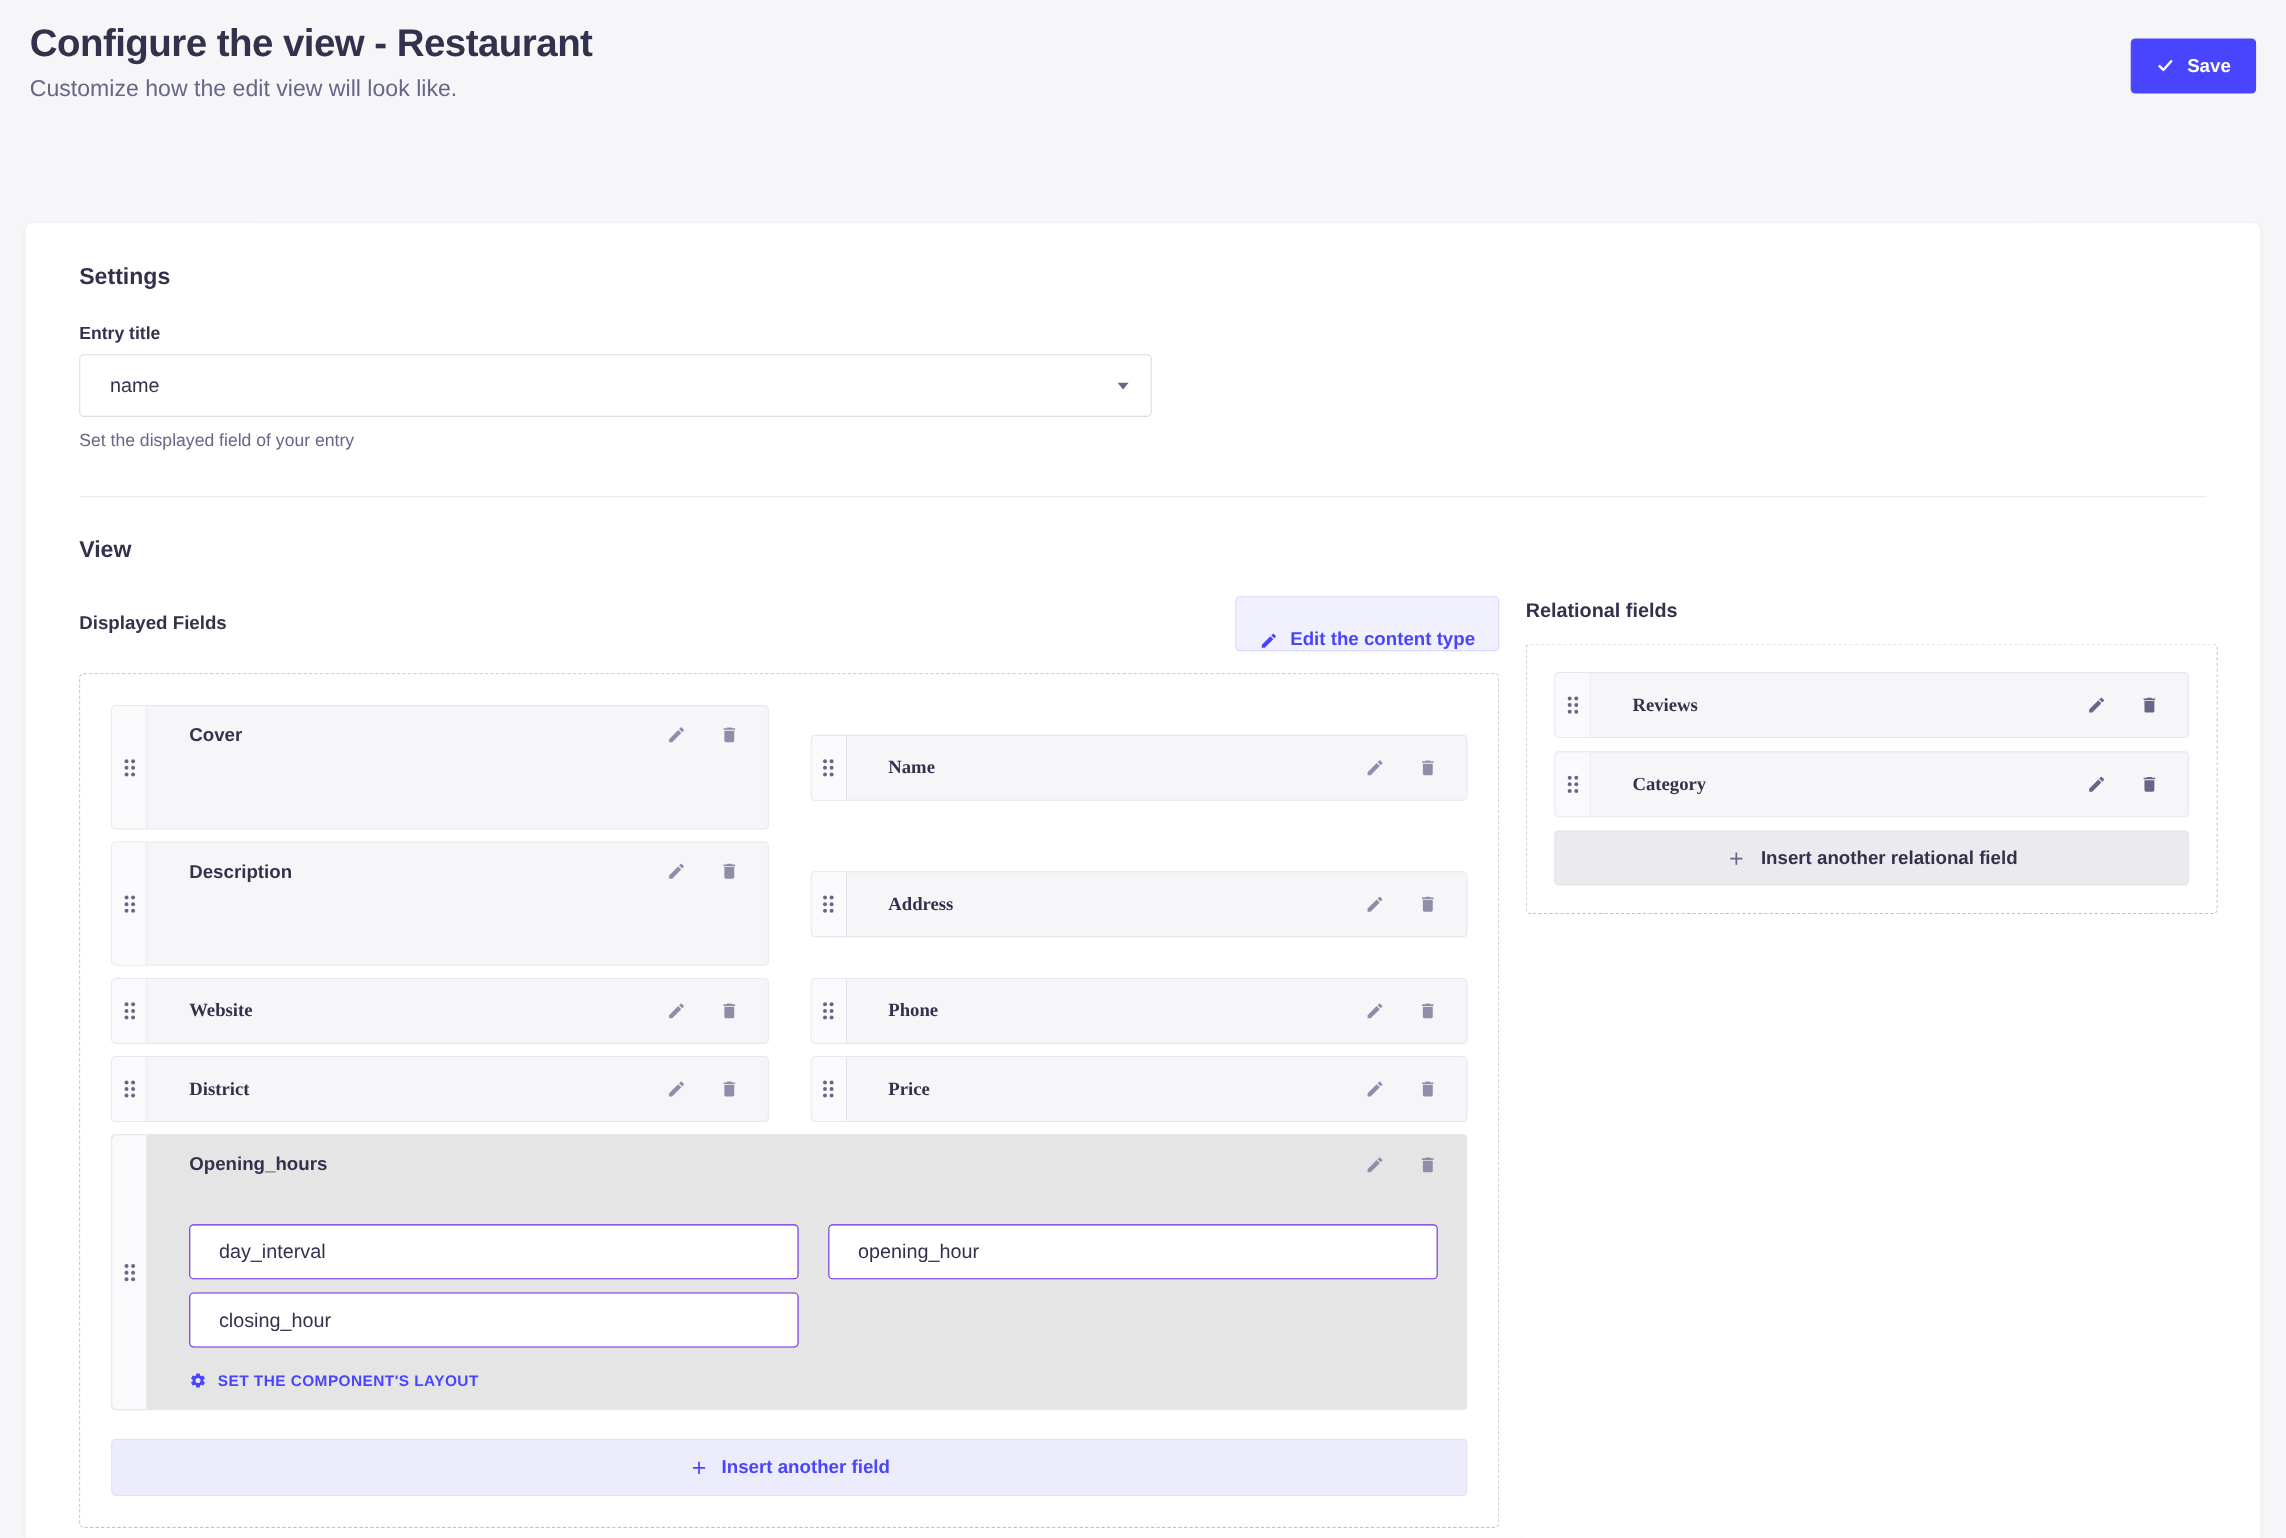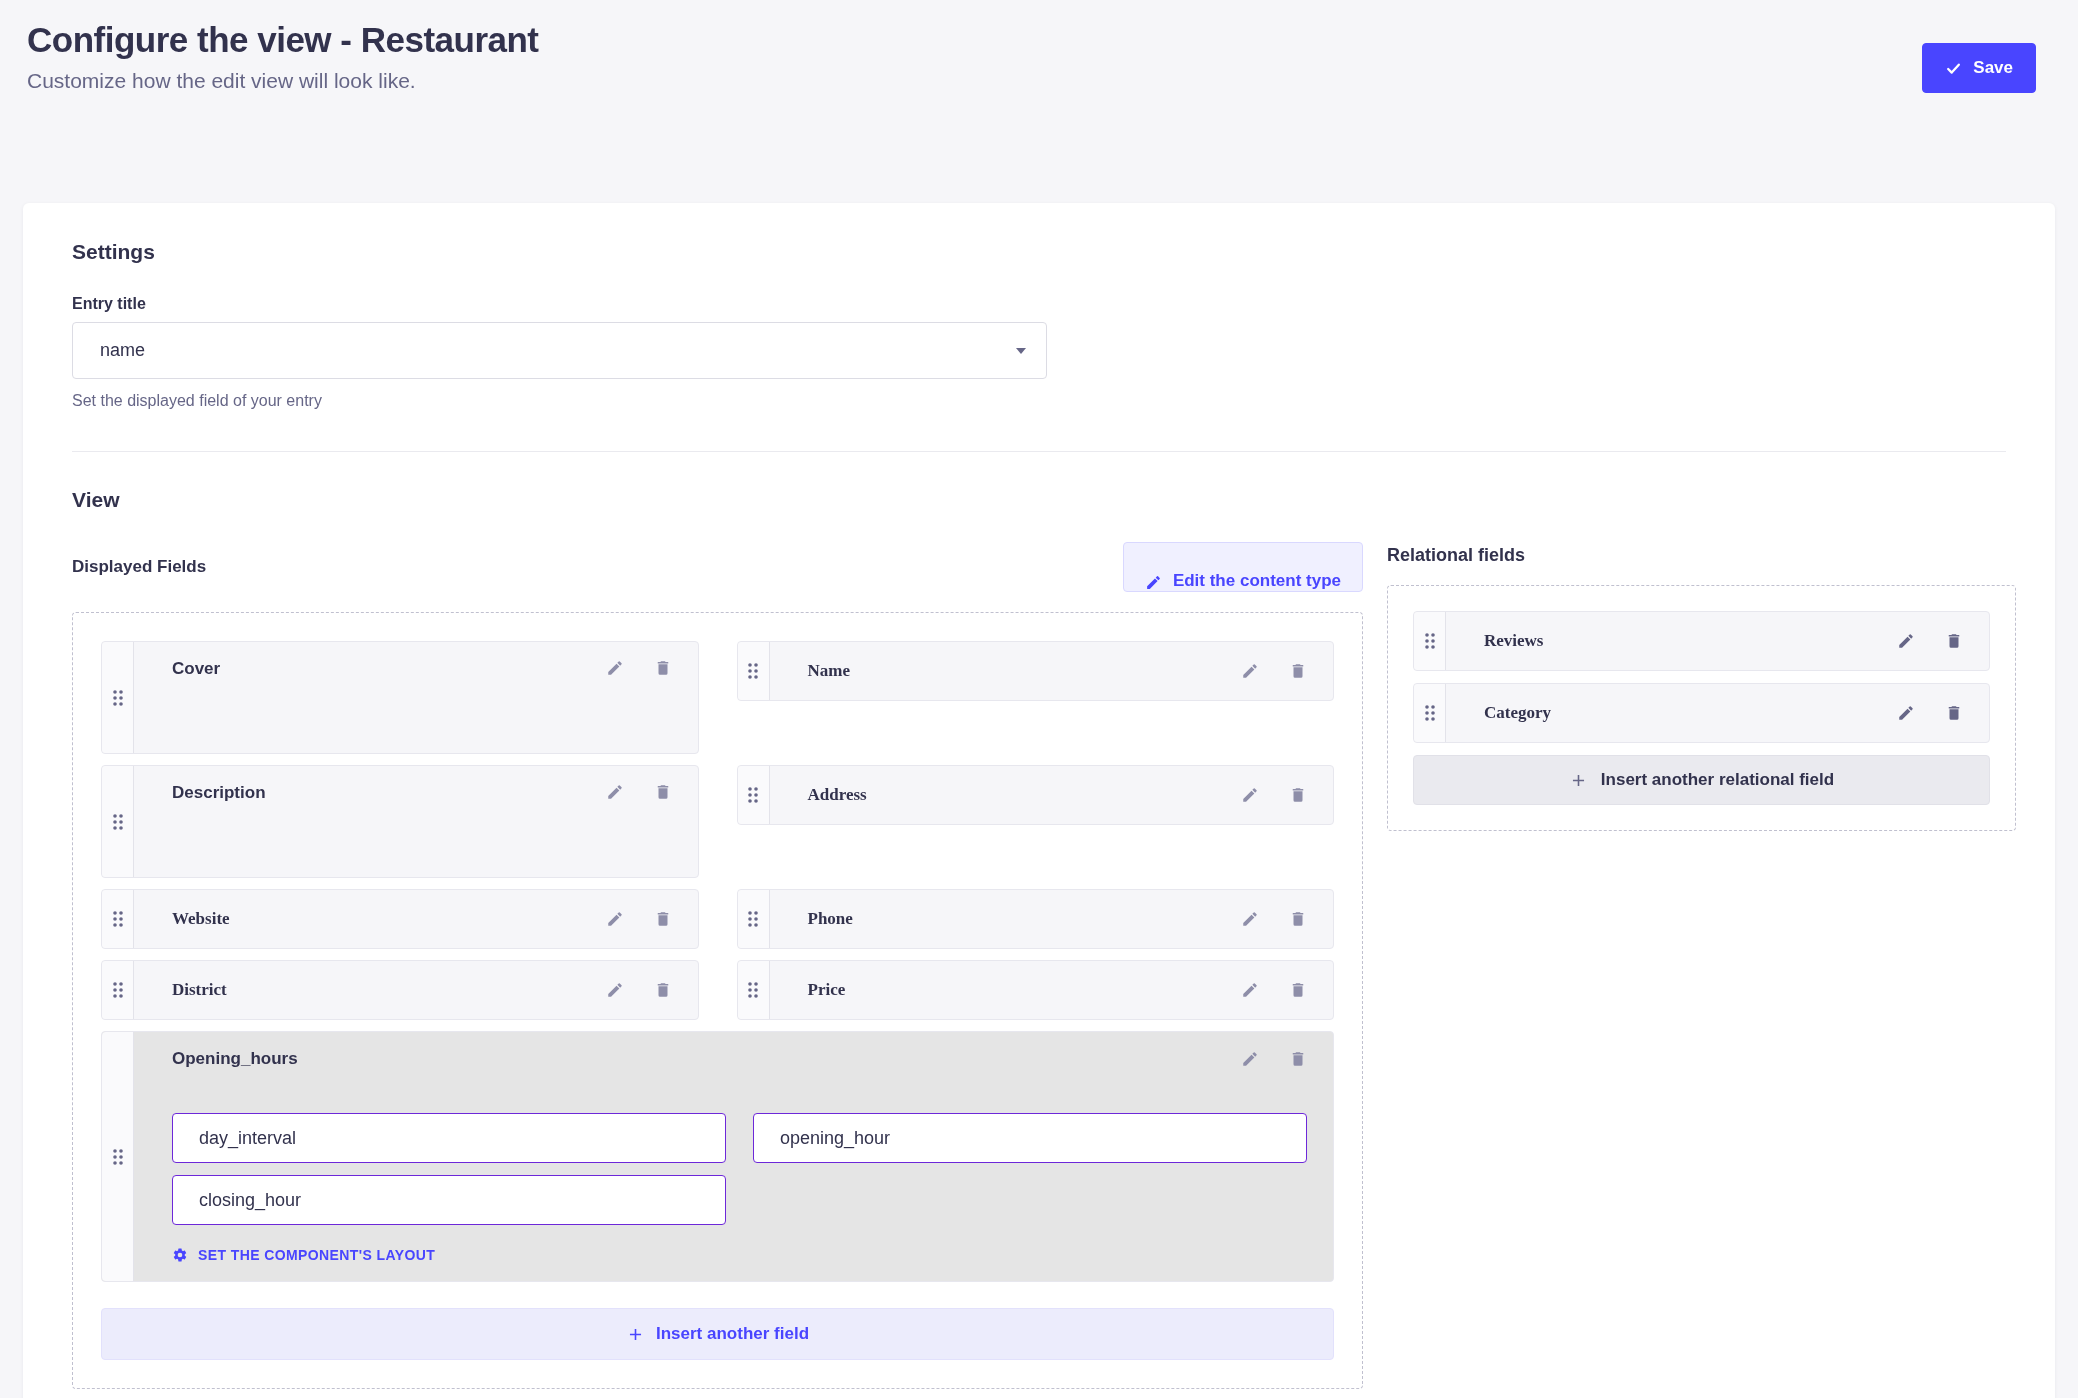--- a/index.html
+++ b/index.html
@@ -5,22 +5,22 @@
   * { box-sizing: border-box; margin: 0; padding: 0; }
   html, body { width: 2078px; height: 1398px; }
   body {
     background: #f6f6f9;
     font-family: "Liberation Sans", sans-serif;
     color: #32324d;
     overflow: hidden;
   }
   
   .page-header {
-    display: flex; justify-content: space-between; align-items: flex-end;
-    padding: 20px 42px 0 27px;
+    display: flex; justify-content: space-between; align-items: center;
+    padding: 20px 27px 0 27px;
     gap: 20px;
   }
   .page-title { font-size: 35px; font-weight: 700; color: #32324d; letter-spacing: -0.5px; }
   .page-subtitle { font-size: 21px; color: #666687; margin-top: 9px; }
   .save-btn {
     background: #4945ff; border: 1px solid #4945ff; color: #fff;
     height: 50px; padding: 0 22px; border-radius: 4px;
     display: flex; align-items: center; gap: 11px;
     font-family: inherit; font-size: 17px; font-weight: 700; cursor: pointer;
     margin-top: 6px;
@@ -55,21 +55,21 @@
   .right-col { width: 629px; flex: 0 0 629px; }
   .left-header { display: flex; justify-content: space-between; align-items: center; margin-bottom: 20px; }
   .df-heading { font-size: 17px; font-weight: 600; }
   .edit-btn {
     background: #f0f0ff; border: 1px solid #d9d8ff; color: #4945ff;
     height: 50px; padding: 0 21px; border-radius: 4px;
     display: flex; align-items: flex-end; gap: 11px;
     font-family: inherit; font-size: 17px; font-weight: 600; cursor: pointer;
   }
   .dashed-box { border: 1px dashed #c0c0cf; border-radius: 4px; padding: 28px; }
-  .field-row { display: flex; gap: 38px; align-items: flex-start; margin-bottom: 11px; }
+  .field-row { display: flex; gap: 38px; align-items: center; margin-bottom: 11px; }
   .field-cell { width: calc(50% - 13px); }
   
   .field-card {
     display: flex; background: #f6f6f9;
     border: 1px solid #e7e7ee; border-radius: 4px; width: 100%;
   }
   .field-card.short { height: 60px; font-family: Liberation Serif, serif; }
   .field-card.tall  { height: 113px; }
   .drag-handle {
     width: 32px; flex: 0 0 32px; border-right: 1px solid #e3e3ea;

